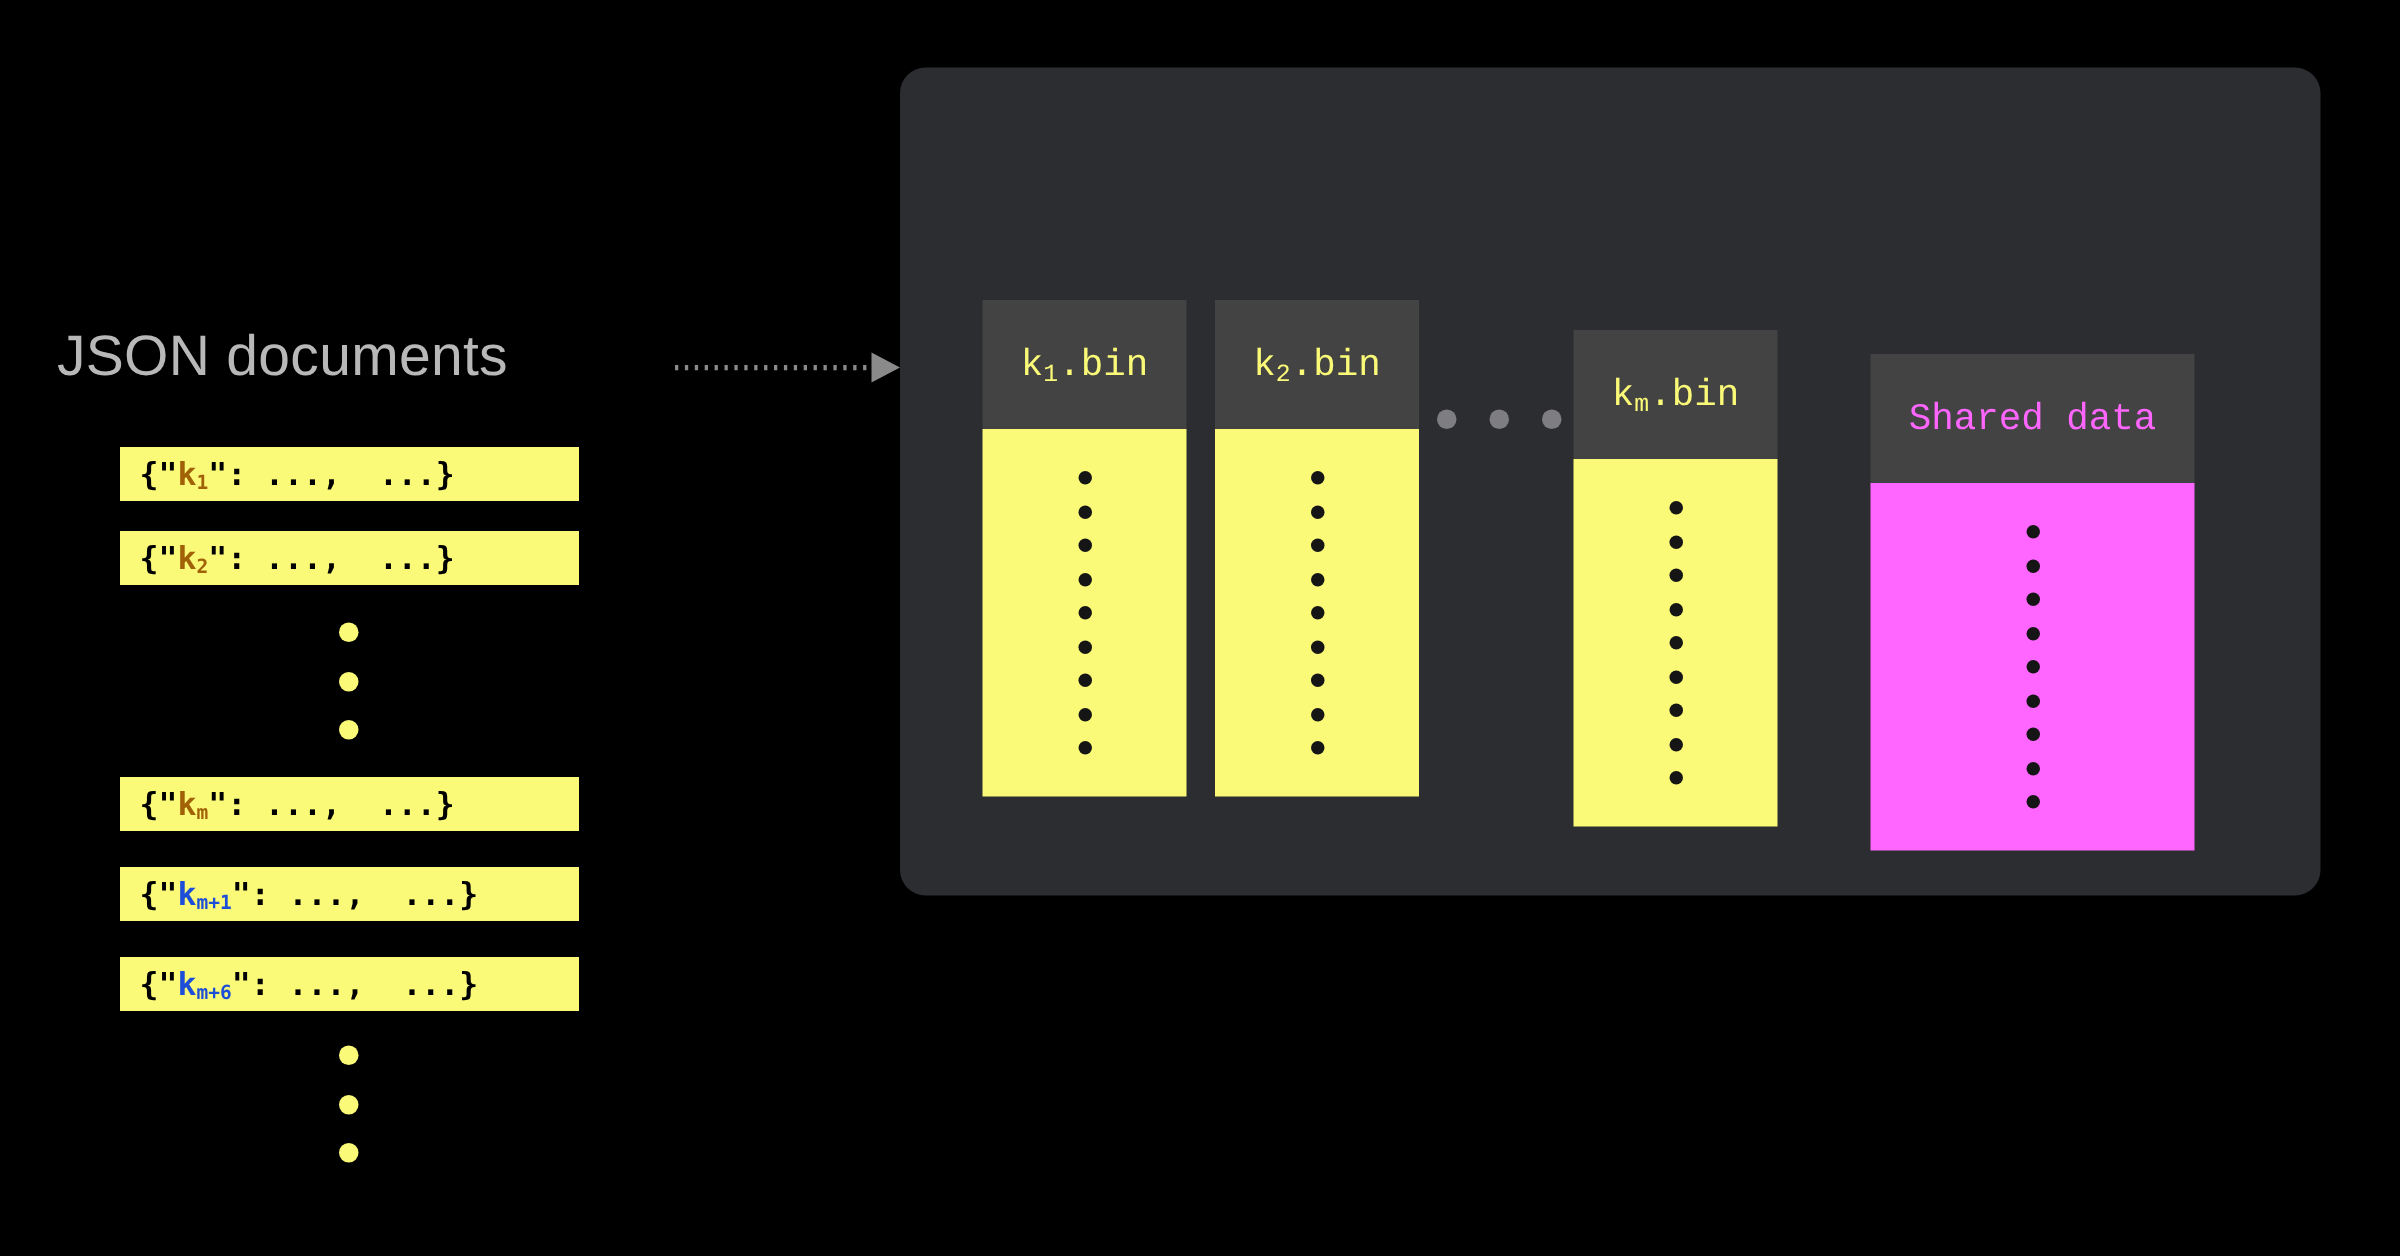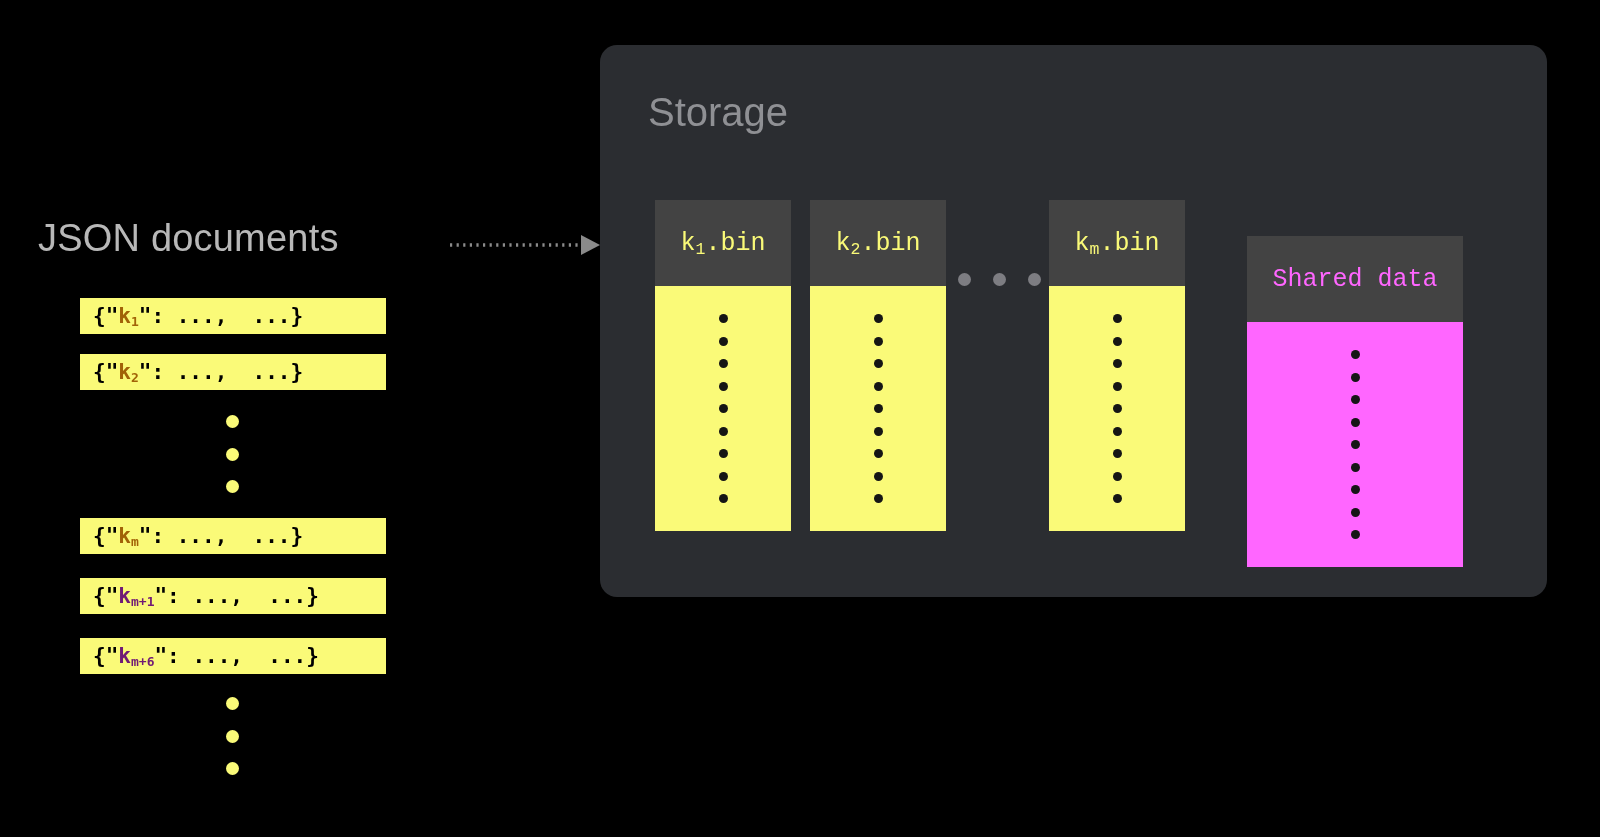--- a/index.html
+++ b/index.html
@@ -47,21 +47,21 @@
   }
   .doc-code {
     font-family: "DejaVu Sans Mono", monospace;
     font-size: 21px;
     font-weight: bold;
     color: #000000;
     white-space: pre;
     line-height: 1;
   }
   .doc-code .keyname { color: #a16207; }
-  .doc-code .keyname.accent { color: #701a75; }
+  .doc-code .keyname.accent { color: #1d4ed8; }
   .doc-code sub {
     font-size: 0.62em;
     vertical-align: baseline;
     position: relative;
     top: 0.30em;
   }
 
   .vdots {
     position: absolute;
     display: flex;
@@ -200,21 +200,20 @@
     </div>
   </div>
 
 <svg id="flow-arrow" viewBox="0 0 150 34" xmlns="http://www.w3.org/2000/svg">
   <line x1="0" y1="17" x2="133" y2="17" stroke="#8a8a8a" stroke-width="3.5" stroke-dasharray="2.2 4.4" stroke-linecap="butt"></line>
   <polygon points="131,7 150,17 131,27" fill="#8a8a8a"></polygon>
 </svg>
 
 <div id="storage-panel">
 
-  <div id="storage-title">Storage</div>
 
   <div id="storage-columns">
       <div class="bin-column" style="left: 55px; width: 136px;">
         <div class="bin-header">
           <div class="bin-header-text">k<sub>1</sub>.bin</div>
         </div>
         <div class="bin-body">
           <div class="bdot"></div>
           <div class="bdot"></div>
           <div class="bdot"></div>
@@ -235,21 +234,21 @@
           <div class="bdot"></div>
           <div class="bdot"></div>
           <div class="bdot"></div>
           <div class="bdot"></div>
           <div class="bdot"></div>
           <div class="bdot"></div>
           <div class="bdot"></div>
           <div class="bdot"></div>
         </div>
       </div>
-      <div class="bin-column" style="left: 449px; width: 136px;">
+      <div class="bin-column" style="left: 449px; width: 136px; margin-top: 20px;">
         <div class="bin-header">
           <div class="bin-header-text">k<sub>m</sub>.bin</div>
         </div>
         <div class="bin-body">
           <div class="bdot"></div>
           <div class="bdot"></div>
           <div class="bdot"></div>
           <div class="bdot"></div>
           <div class="bdot"></div>
           <div class="bdot"></div>

